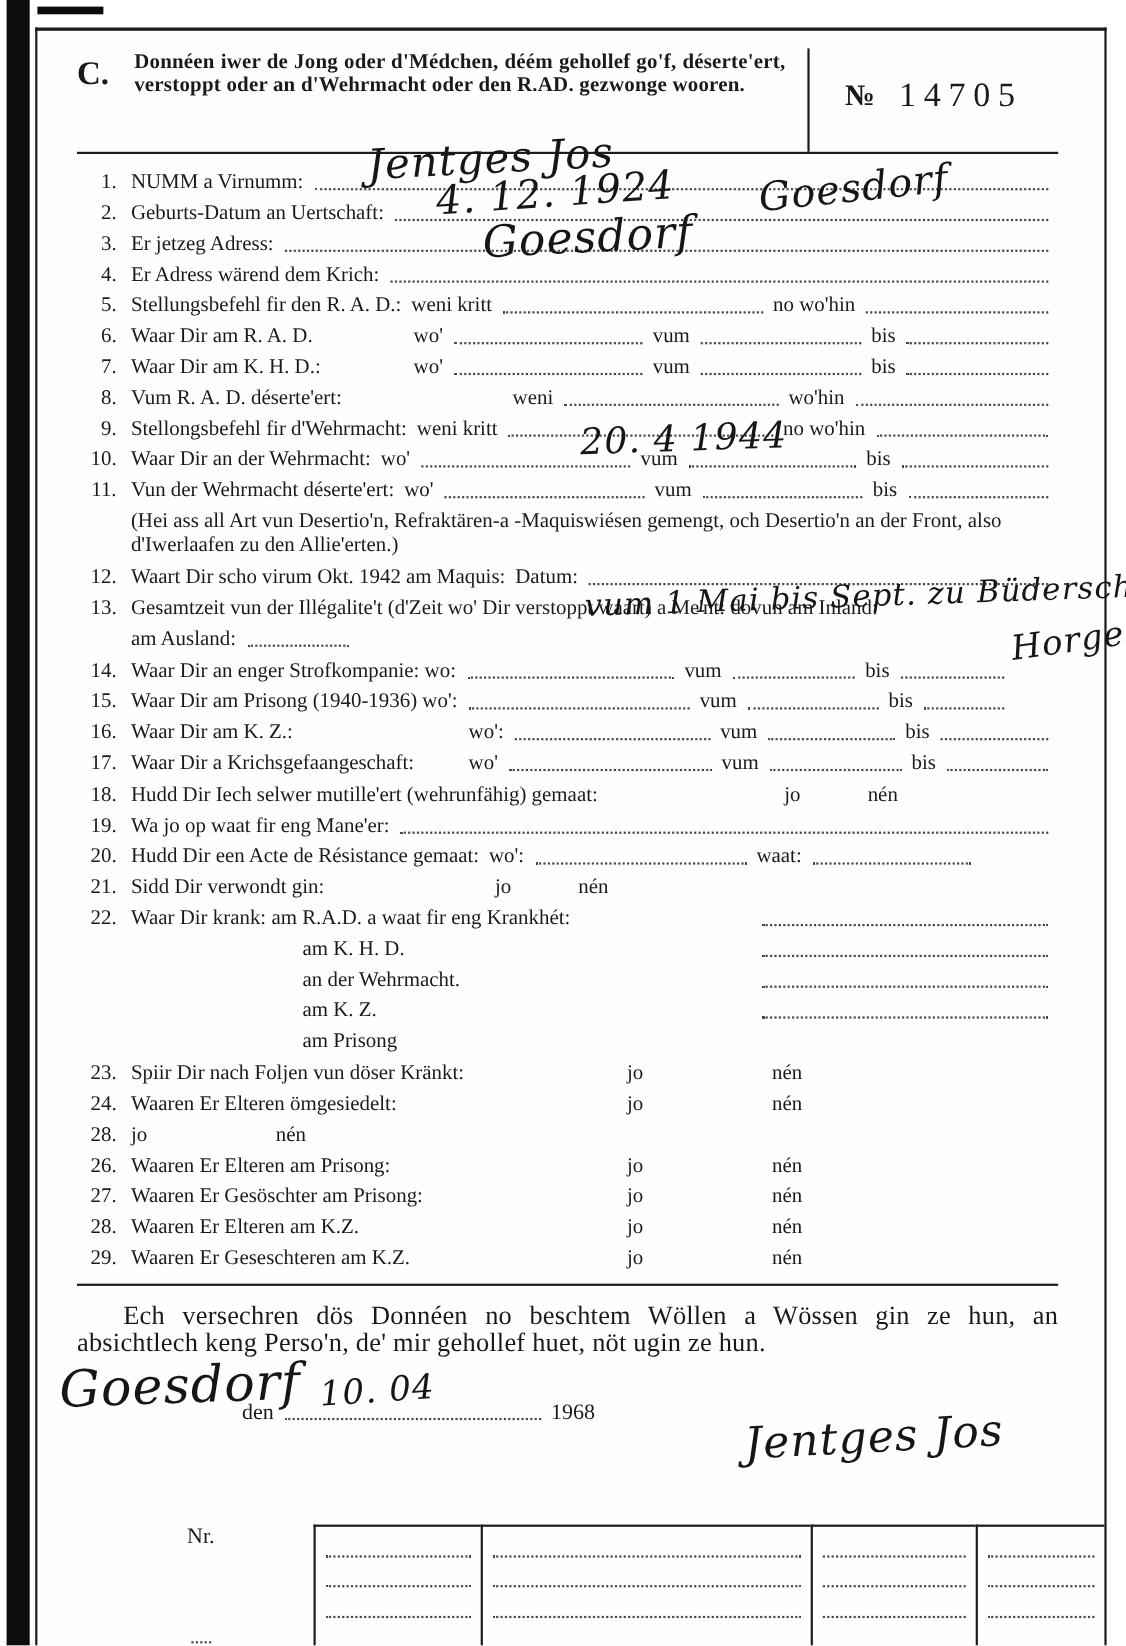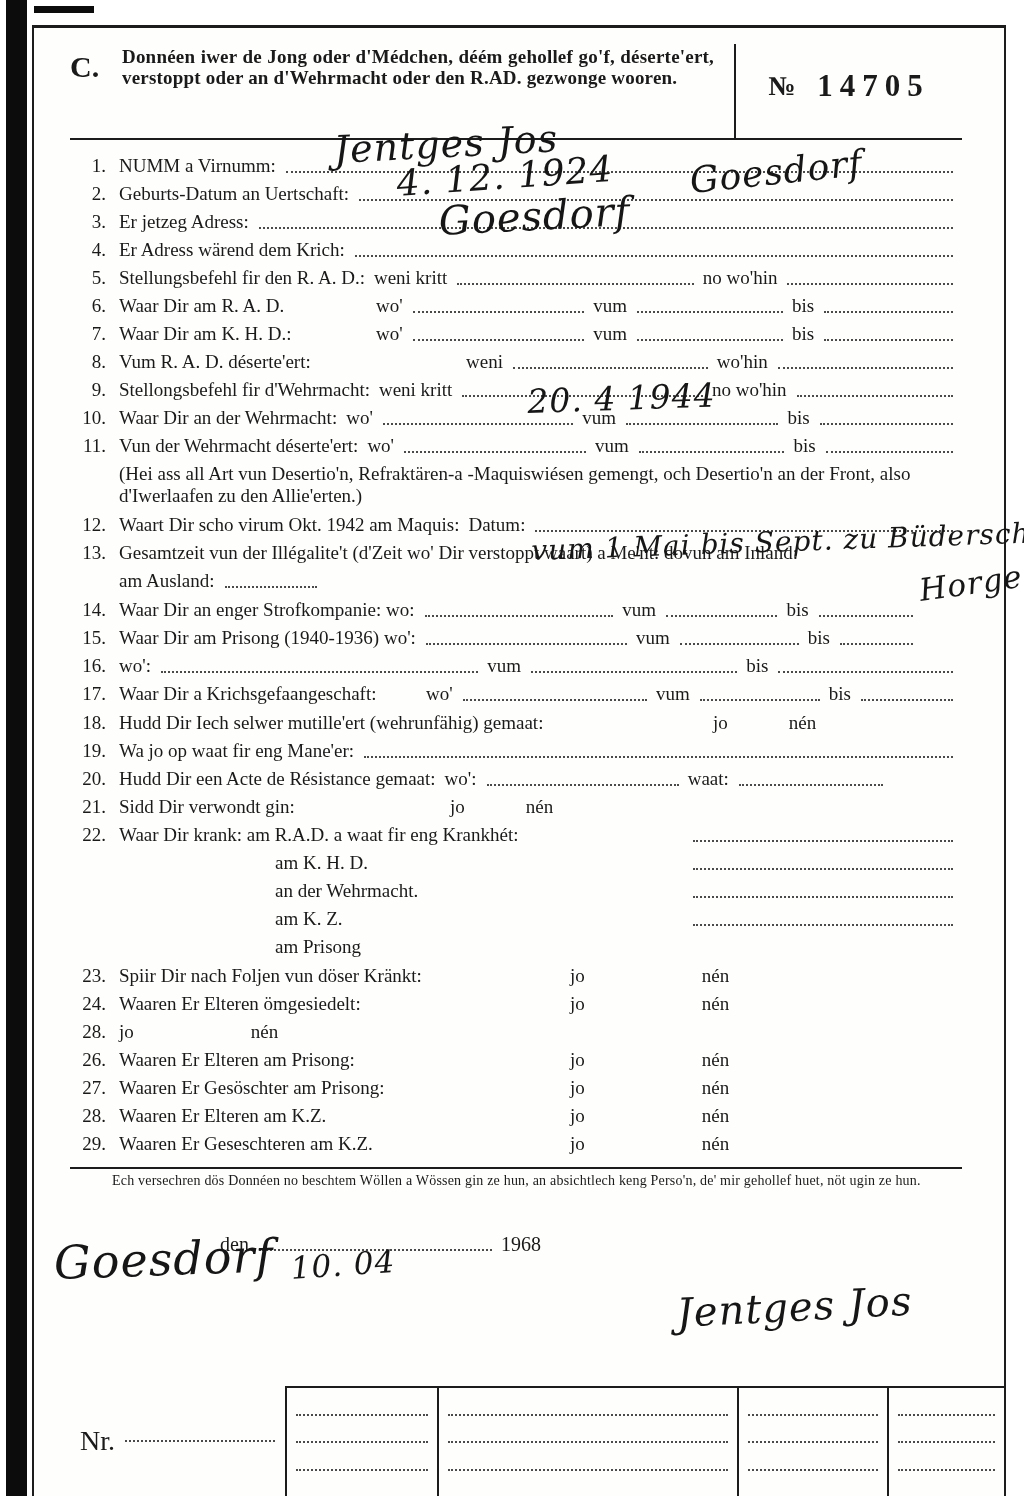--- a/index.html
+++ b/index.html
@@ -20,44 +20,44 @@
   
   .hdr{display:flex;align-items:stretch;padding-top:16px;min-height:94px;}
   .hdr .sect{width:52px;font-size:30px;font-weight:bold;padding-top:6px;flex-shrink:0;}
   .hdr .htext{
     width:592px;flex-shrink:0;font-size:19px;font-weight:bold;line-height:21px;
     text-align:justify;letter-spacing:.2px;padding-top:2px;
   }
   .hdr .vdiv{width:0;border-left:2px solid #1c1c1c;margin-left:20px;}
   .hdr .numbox{flex:1;display:flex;align-items:center;justify-content:center;gap:22px;padding-bottom:10px;}
   .hdr .numero{font-size:27px;font-weight:bold;}
-  .hdr .numval{font-size:31px;font-weight:bold;letter-spacing:7px;}
+  .hdr .numval{font-size:31px;font-weight:normal;letter-spacing:7px;}
   .hr{border-top:2px solid #1c1c1c;margin:0;}
   .hr2{margin-top:12px;}
   
   #items{margin-top:15px;font-size:19px;}
   .row{display:flex;align-items:flex-end;margin-bottom:6px;min-height:22px;}
   .row .num{width:36px;text-align:right;margin-right:13px;flex-shrink:0;line-height:22px;}
   .row .body{flex:1;display:flex;align-items:flex-end;flex-wrap:wrap;min-width:0;}
   .lbl{line-height:22px;margin-right:9px;white-space:nowrap;}
   .lbl.wide{white-space:normal;}
   .dots{border-bottom:2px dotted #4a4a4a;height:2px;margin:0 9px 4px 1px;min-width:18px;}
   .sp{height:2px;}
   .row.note .body .lbl{white-space:normal;line-height:22px;margin-right:0;}
   .row.gap{margin-top:7px;align-items:flex-end;}
   
   .decl{
-    font-size:14px;line-height:24px;text-align:justify;text-indent:42px;
-    margin:0 0 0 0;letter-spacing:.2px;
+    font-size:24px;line-height:24px;text-align:justify;text-indent:42px;
+    margin:16px 0 0 0;letter-spacing:.2px;
   }
   .dateline{display:flex;align-items:flex-end;margin:40px 0 0 150px;font-size:20px;width:330px;}
   .dateline .dots{flex:1;}
   
   .btable{position:absolute;left:0;right:0;bottom:0;height:110px;display:flex;}
-  .nrcell{width:251px;flex-shrink:0;display:flex;align-items:center;padding-left:46px;font-size:28px;box-sizing:border-box;}
+  .nrcell{width:251px;flex-shrink:0;display:flex;align-items:center;padding-left:46px;font-size:20px;box-sizing:border-box;flex-direction:column;}
   .nrcell .dots{flex:1;margin:0 10px 2px 10px;}
   .bcol{border-left:2px solid #1c1c1c;border-top:2px solid #1c1c1c;box-sizing:border-box;
         display:flex;flex-direction:column;justify-content:space-evenly;padding:0 9px;}
   .bcol .drow{border-bottom:2px dotted #4a4a4a;height:0;}
   .c1{width:152px;flex-shrink:0;}
   .c2{width:300px;flex-shrink:0;}
   .c3{width:150px;flex-shrink:0;}
   .c4{flex:1;}
   
   #hw-layer{position:absolute;left:0;top:0;width:1024px;height:1496px;pointer-events:none;}
@@ -241,20 +241,21 @@
           <span class="lbl">vum</span>
           <span class="dots" style="flex-grow: 1.3;"></span>
           <span class="lbl">bis</span>
           <span class="dots" style="flex-grow: 0.8;"></span>
           <span class="sp" style="width: 40px; flex-shrink: 0;"></span>
         </div>
       </div>
       <div class="row">
         <span class="num">16.</span>
         <div class="body">
+          <span class="lbl" style="width: 298px; flex-shrink: 0;">Waar Dir am K. Z.:</span>
           <span class="lbl">wo':</span>
           <span class="dots" style="flex-grow: 2;"></span>
           <span class="lbl">vum</span>
           <span class="dots" style="flex-grow: 1.3;"></span>
           <span class="lbl">bis</span>
           <span class="dots" style="flex-grow: 1.1;"></span>
         </div>
       </div>
       <div class="row">
         <span class="num">17.</span>

